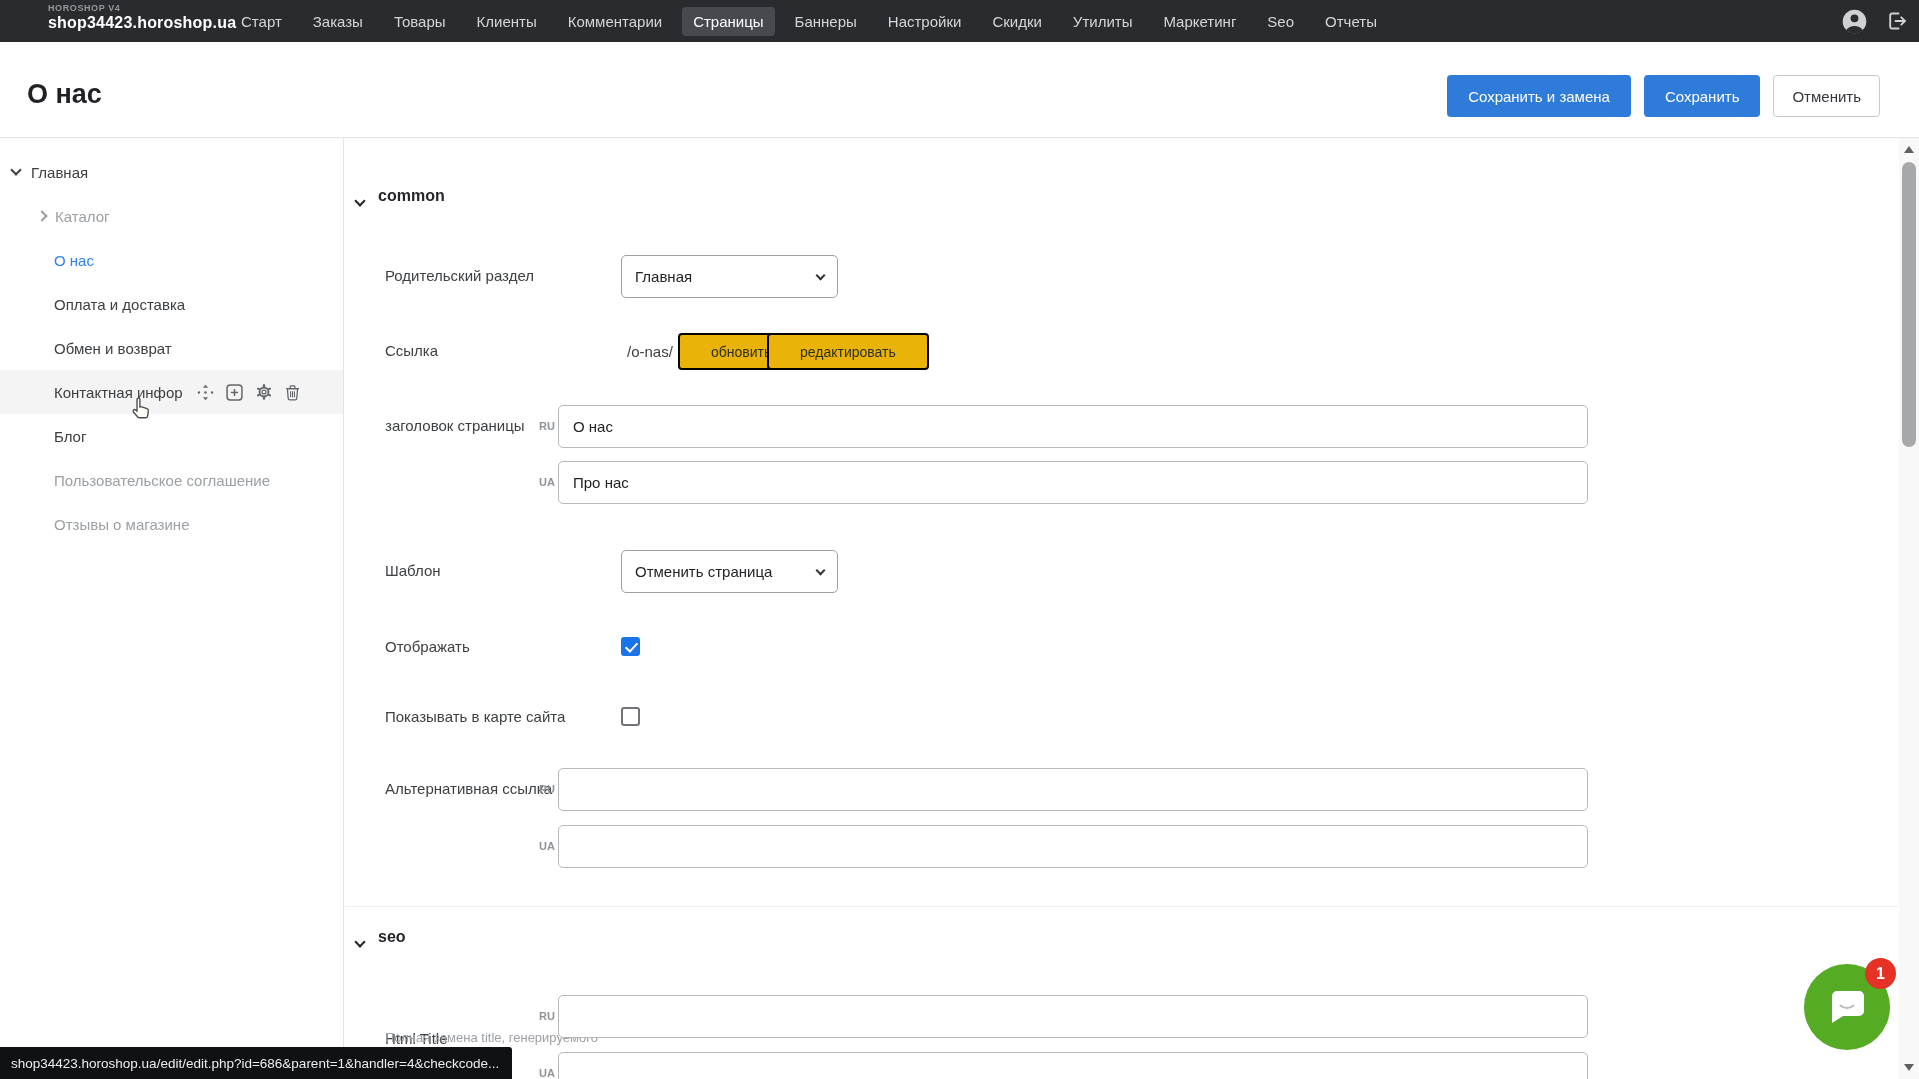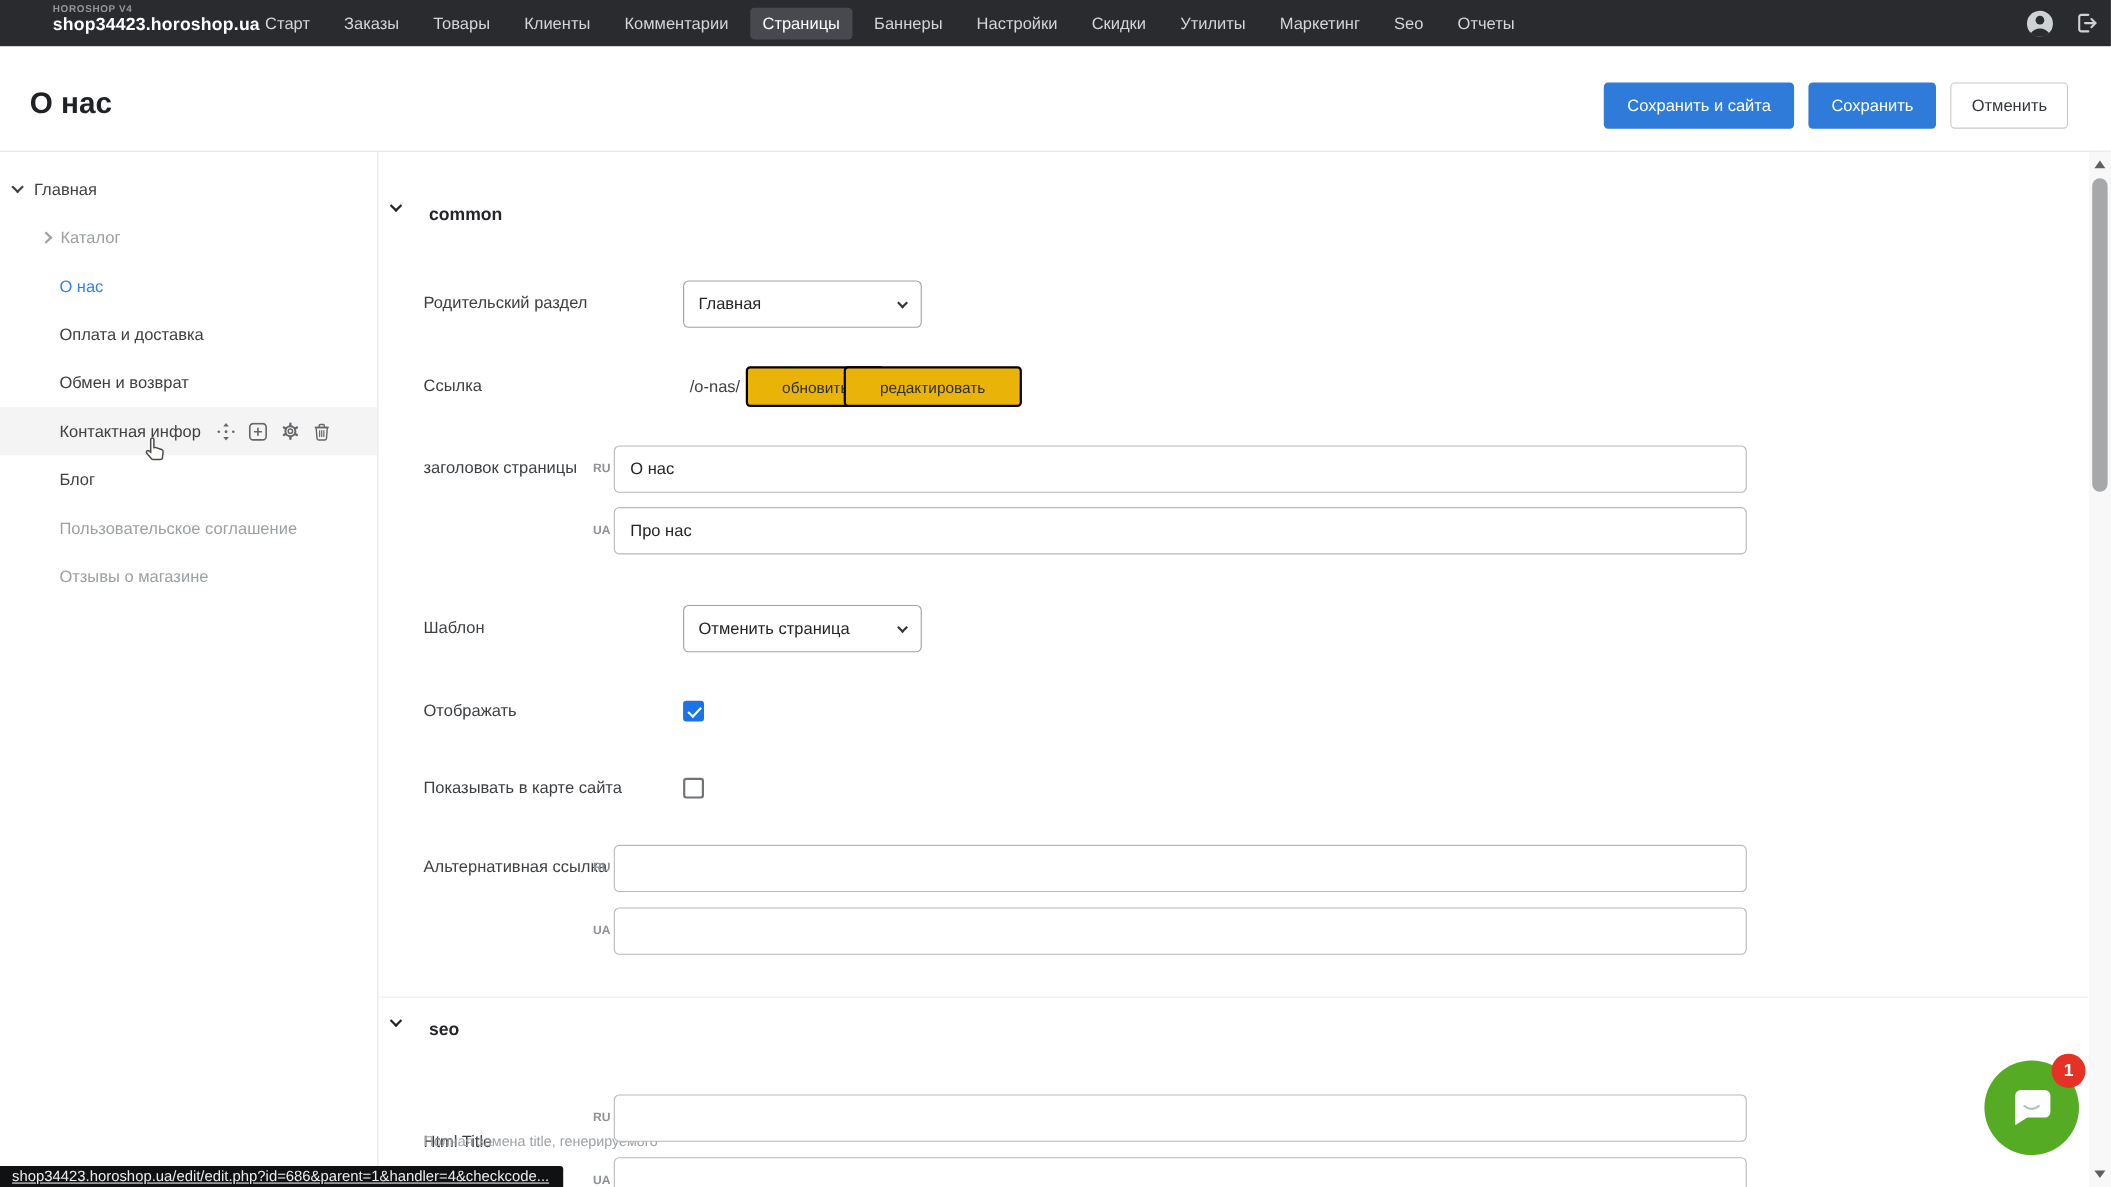--- a/index.html
+++ b/index.html
@@ -37,39 +37,39 @@
   .c-blue { color:#2f80ed; }
   .chev { width:8px; height:8px; border-right:2px solid #3d4043; border-bottom:2px solid #3d4043; display:inline-block; flex:none; }
   .chev.down { transform:rotate(45deg); margin-top:-4px; margin-right:11px; }
   .chev.right { transform:rotate(-45deg); margin-right:9px; }
   .chev.gray { border-color:#9ba0a4; }
   .row-icons { display:flex; align-items:center; gap:12px; margin-left:14px; }
   .hand-cursor { position:absolute; left:128px; top:257px; z-index:6; pointer-events:none; }
 
   
   .main { position:absolute; top:138px; left:345px; right:21px; bottom:0; background:#fff; overflow:hidden; }
-  .section-header { position:absolute; left:11px; display:flex; align-items:flex-start; gap:26px; font-size:16px; font-weight:700; color:#232528; cursor:pointer; }
+  .section-header { position:absolute; left:11px; display:flex; align-items:flex-end; gap:14px; font-size:16px; font-weight:700; color:#232528; cursor:pointer; }
   .section-header .chev { border-color:#232528; transform:rotate(45deg); margin:-4px 0 0 0; }
   .frow { position:absolute; left:0; right:0; }
   .flabel { position:absolute; left:40px; font-size:15px; color:#3d4043; white-space:nowrap; }
   .fsub { position:absolute; left:40px; font-size:13px; color:#9da1a5; width:270px; line-height:16px; }
   .lang { position:absolute; left:186px; width:24px; text-align:right; font-size:11px; font-weight:700; color:#8f9296; }
   .tinput { position:absolute; left:213px; width:1030px; height:43px; border:1px solid #b6b8ba; border-radius:5px; font-size:15px; color:#212326; padding:0 14px; font-family:inherit; background:#fff; }
   .fselect { position:absolute; left:276px; width:217px; height:43px; border:1px solid #9ea1a4; border-radius:5px; display:flex; align-items:center; padding:0 13px; font-size:15px; color:#212326; cursor:pointer; background:#fff; }
   .fselect .chev { margin-left:auto; width:7px; height:7px; border-color:#323539; transform:rotate(45deg); margin-top:-3px; }
   .checkbox { position:absolute; left:276px; width:19px; height:19px; border:2px solid #707478; border-radius:3px; background:#fff; cursor:pointer; }
   .checkbox[data-checked="true"] { background:#1a73e8; border-color:#1a73e8; }
   .checkbox[data-checked="true"]::after { content:""; position:absolute; left:4.5px; top:0.5px; width:5px; height:10px;
       border:solid #fff; border-width:0 2.4px 2.4px 0; transform:rotate(43deg); }
   .link-path { position:absolute; left:282px; font-size:15px; color:#3d4043; }
   .mini-btn { position:absolute; height:37px; border:2px solid #000000; border-radius:4px; background:#eab308; font-size:14px; color:#2c2f33; display:flex; align-items:center; padding:0 31px; cursor:pointer; font-family:inherit; }
   .sep { position:absolute; left:0; right:0; height:1px; background:#ededee; }
 
   
-  .status-tooltip { position:absolute; left:0; bottom:0; height:19px; background:#101112; color:#eceded; font-size:13.5px; display:flex; align-items:center; padding:0 13px 0 11px; border-top-right-radius:3px; z-index:40;text-decoration:underline; }
+  .status-tooltip { position:absolute; left:0; bottom:0; height:32px; background:#101112; color:#eceded; font-size:13.5px; display:flex; align-items:center; padding:0 13px 0 11px; border-top-right-radius:3px; z-index:40; }
 
   
   .chat-widget { position:absolute; left:1804px; top:964px; width:86px; height:86px; border-radius:50%; background:#55ab24; display:flex; align-items:center; justify-content:center; cursor:pointer; z-index:35; }
   .chat-badge { position:absolute; left:61px; top:-6px; width:31px; height:31px; border-radius:50%; background:#e53126; color:#fff; font-size:16px; font-weight:700; display:flex; align-items:center; justify-content:center; }
 
   
   .scrollbar { position:absolute; right:0; top:138px; width:20px; bottom:0; background:#f8f8f8; z-index:10; }
   .sb-up { position:absolute; top:8px; left:5px; width:0; height:0; border-left:5px solid transparent; border-right:5px solid transparent; border-bottom:7px solid #5e6164; cursor:pointer; }
   .sb-down { position:absolute; bottom:8px; left:5px; width:0; height:0; border-left:5px solid transparent; border-right:5px solid transparent; border-top:7px solid #5e6164; cursor:pointer; }
   .sb-thumb { position:absolute; left:3px; top:24px; width:14px; height:285px; background:#a6a8aa; border-radius:7px; cursor:pointer; }
@@ -110,21 +110,21 @@
         <path d="M13.5 4.5H7A1.8 1.8 0 0 0 5.2 6.3v11.4A1.8 1.8 0 0 0 7 19.5h6.5"></path>
         <path d="M10.5 12h9M16.3 8.3L20 12l-3.7 3.7"></path>
       </svg>
     </span>
   </div>
 </div>
 
 <div class="page-header">
   <h1 class="page-title">О нас</h1>
   <div class="header-buttons">
-    <button class="btn primary">Сохранить и сайта</button>
+    <button class="btn primary">Сохранить и замена</button>
     <button class="btn primary">Сохранить</button>
     <button class="btn secondary">Отменить</button>
   </div>
 </div>
 
 <div class="sidebar">
   <div class="tree-row lvl0">
     <span class="chev down"></span>
     <span>Главная</span>
   </div>

